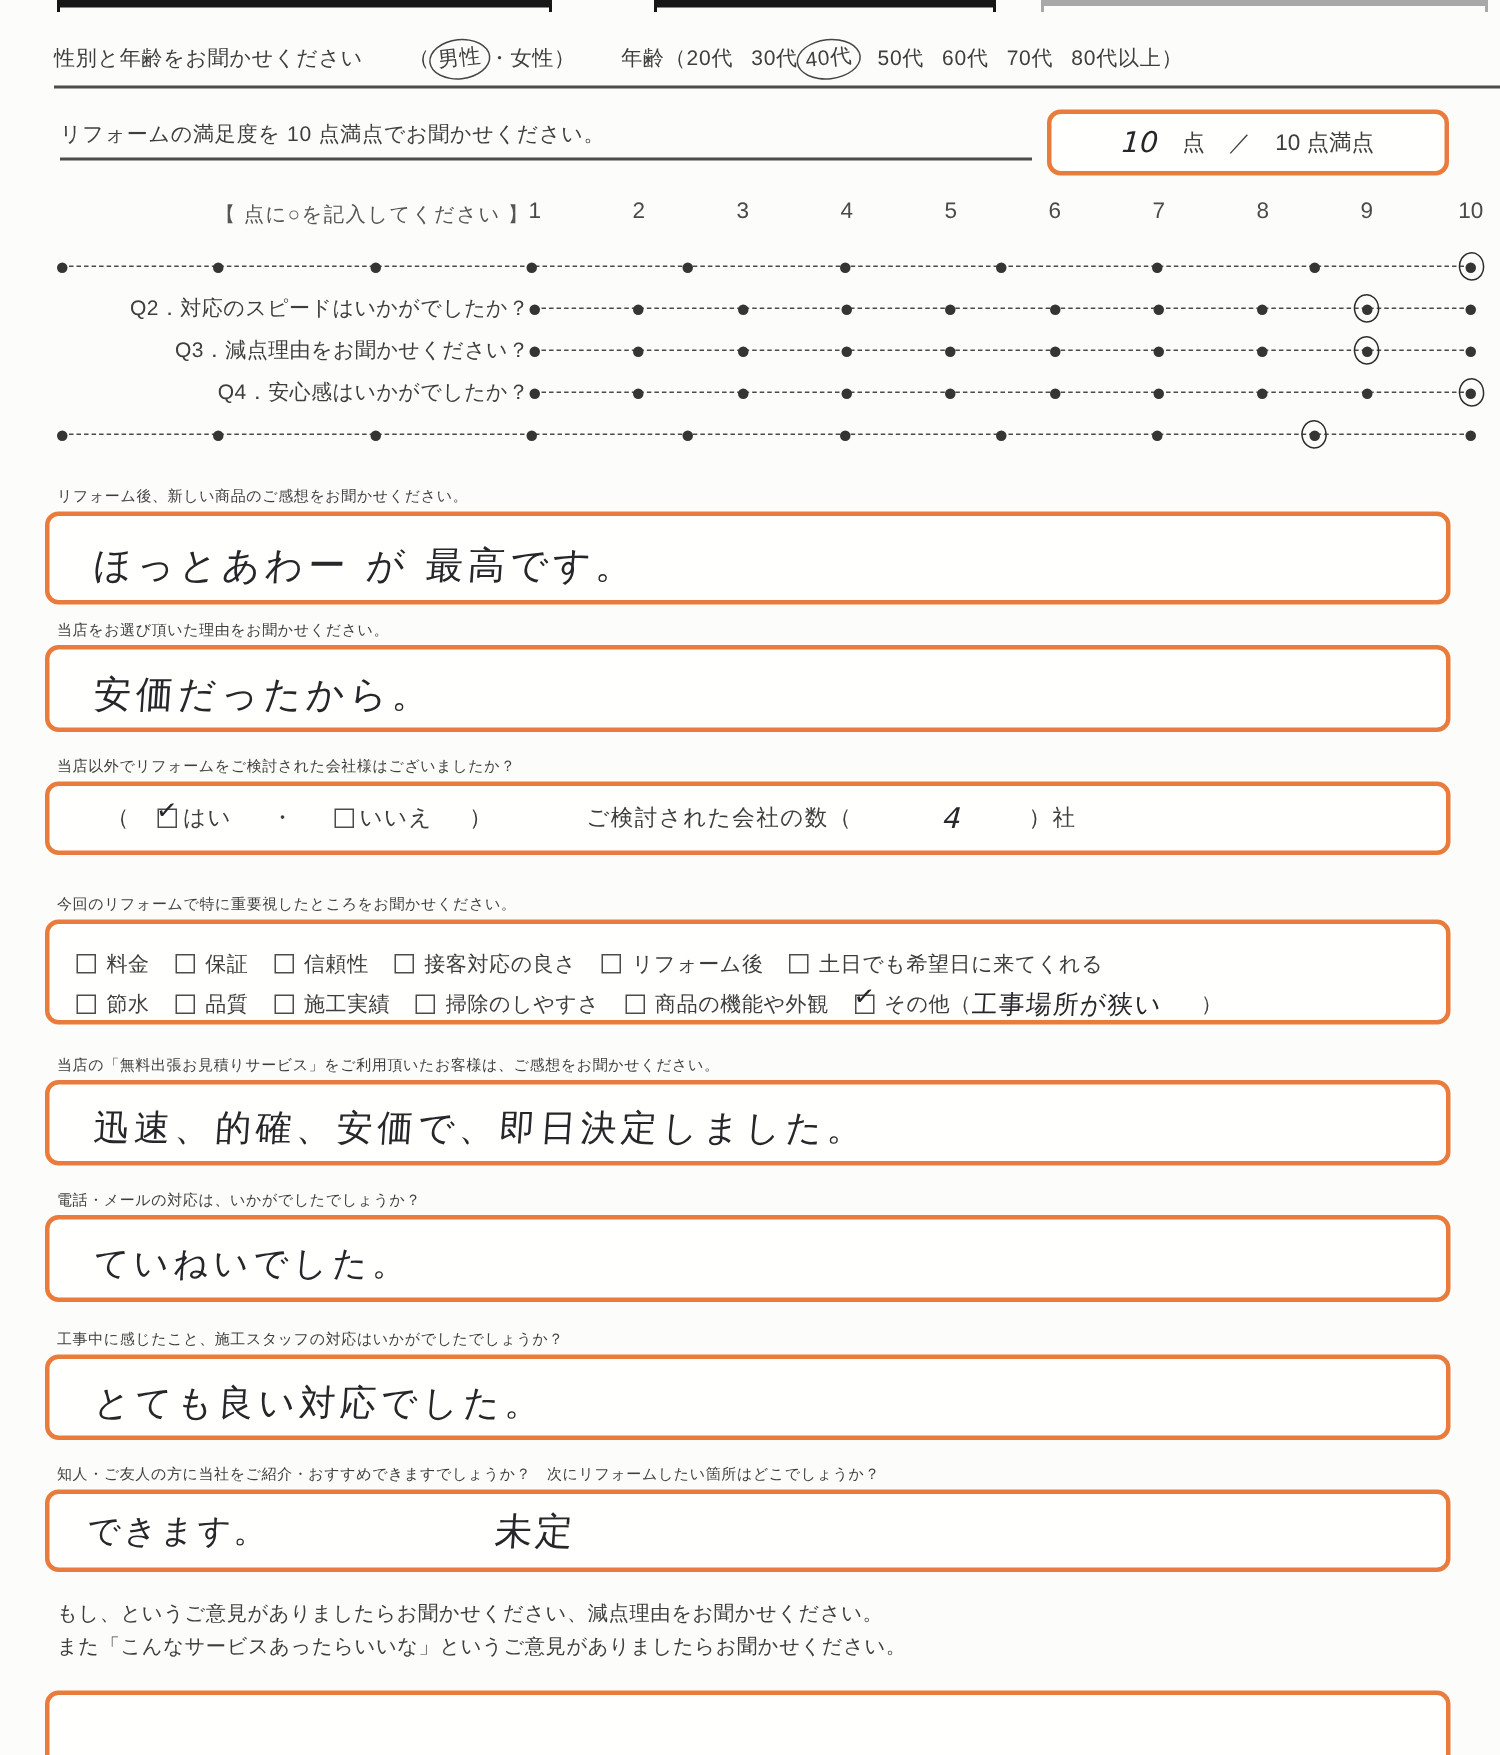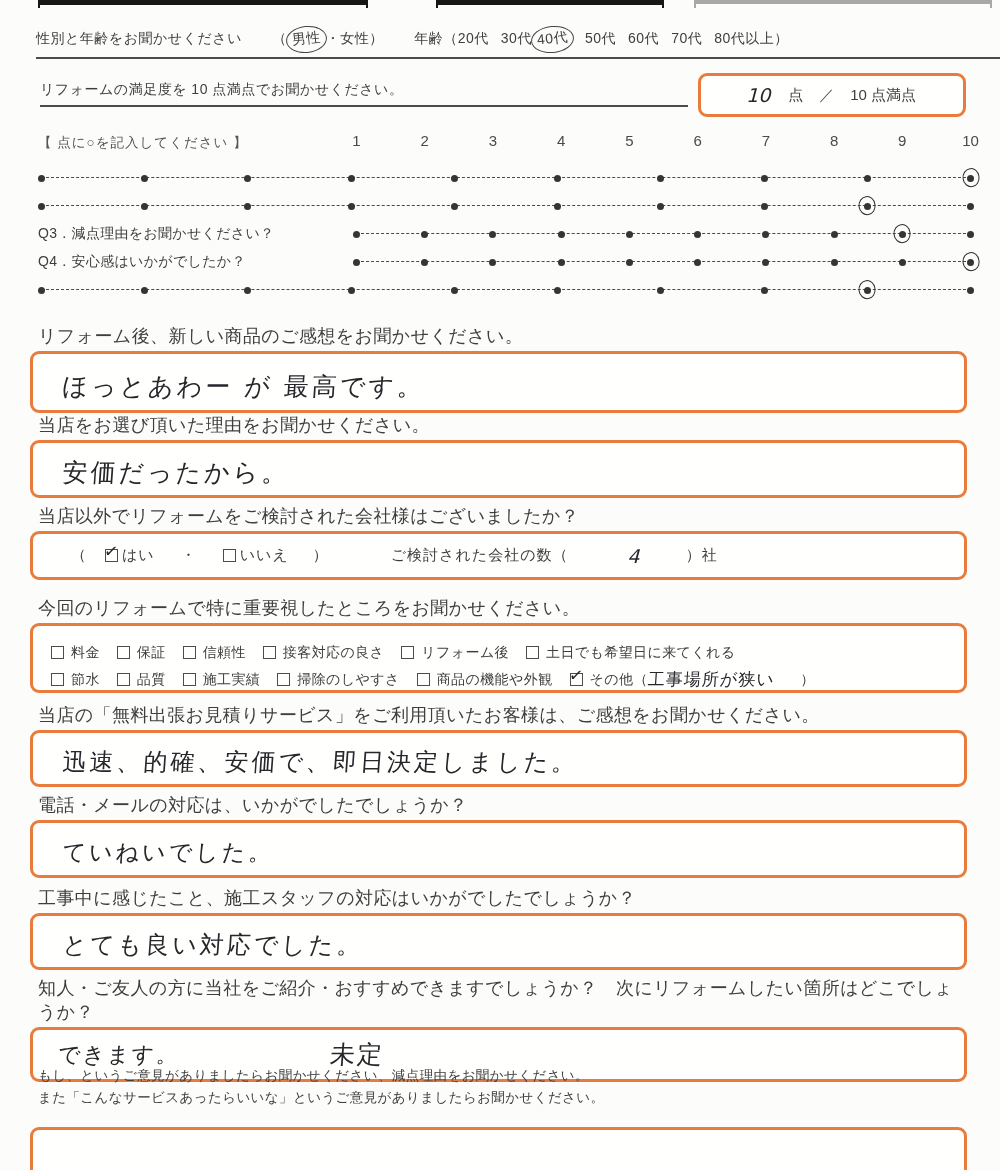--- a/index.html
+++ b/index.html
@@ -52,21 +52,21 @@
     width:268px;height:44px;display:flex;align-items:center;justify-content:center;
     gap:16px;font-size:15px;
   }
   .hand{
     color:var(--hand);
     font-family:"DejaVu Sans","Liberation Sans",sans-serif;
     transform:skewX(-4deg);
   }
   .hand-num{font-size:19px;font-style:italic;}
   
-  .ratings{position:absolute;top:134px;left:38px;right:26px;}
+  .ratings{position:absolute;top:134px;left:38px;right:16px;text-align:right;}
   .r-head{display:flex;height:22px;}
   .r-instr{width:315px;font-size:13.5px;color:#565656;letter-spacing:1px;}
   .r-nums{flex:1;position:relative;}
   .r-nums .num{
     position:absolute;top:-2px;transform:translateX(-50%);
     font-size:15px;color:#4a4a4a;
   }
   .r-rows{margin-top:8px;}
   .qrow{display:flex;height:28px;align-items:center;}
   .q-label{width:315px;font-size:14px;letter-spacing:.3px;}
@@ -79,21 +79,21 @@
     position:absolute;top:50%;width:7px;height:7px;margin-top:-3.5px;
     background:#353535;border-radius:50%;
   }
   .ring{
     position:absolute;top:50%;width:17px;height:19px;
     border:1.8px solid #2c2c2c;border-radius:52% 48% 50% 50%;
     transform:translate(-50%,-52%) rotate(-8deg);
   }
   
   .sec{position:absolute;left:30px;right:33px;}
-  .sec-q{font-size:18px;letter-spacing:.4px;margin:0 0 3px 8px;}
+  .sec-q{font-size:10px;letter-spacing:.4px;margin:0 0 3px 8px;}
   .sec-box{width:100%;}
   .ans{padding:16px 10px 0 30px;font-size:25px;letter-spacing:3px;white-space:nowrap;}
   
   .cmp-line{display:flex;align-items:center;height:100%;
             padding-left:38px;font-size:15px;letter-spacing:1px;}
   .cb{
     position:relative;display:inline-block;width:13px;height:13px;
     border:1.6px solid #4c4c4c;background:transparent;flex:none;
     vertical-align:-1px;margin-right:4px;
   }
@@ -164,20 +164,21 @@
             <span class="dot" style="left: calc(44.4444% - 3.11111px);"></span>
             <span class="dot" style="left: calc(55.5556% - 3.88889px);"></span>
             <span class="dot" style="left: calc(66.6667% - 4.66667px);"></span>
             <span class="dot" style="left: calc(77.7778% - 5.44444px);"></span>
             <span class="dot" style="left: calc(88.8889% - 6.22222px);"></span>
             <span class="dot" style="left: calc(100% - 7px);"></span>
             <span class="ring" style="left: calc(100% - 3.5px);"></span>
           </div>
         </div>
         <div class="qrow">
+          <div class="q-label">Q2．対応のスピードはいかがでしたか？</div>
           <div class="scale">
             <div class="track"></div>
             <span class="dot" style="left: calc(0% + 0px);"></span>
             <span class="dot" style="left: calc(11.1111% - 0.777778px);"></span>
             <span class="dot" style="left: calc(22.2222% - 1.55556px);"></span>
             <span class="dot" style="left: calc(33.3333% - 2.33333px);"></span>
             <span class="dot" style="left: calc(44.4444% - 3.11111px);"></span>
             <span class="dot" style="left: calc(55.5556% - 3.88889px);"></span>
             <span class="dot" style="left: calc(66.6667% - 4.66667px);"></span>
             <span class="dot" style="left: calc(77.7778% - 5.44444px);"></span>

